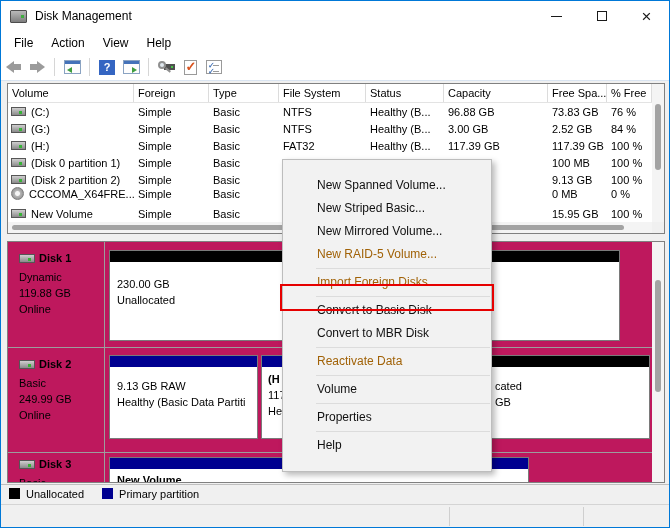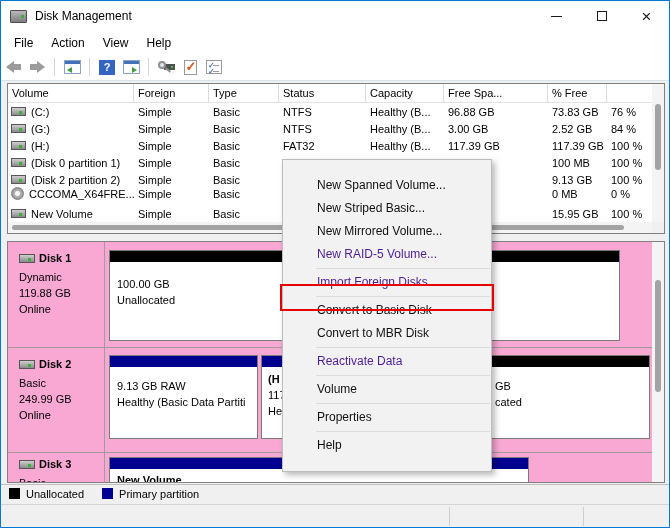--- a/index.html
+++ b/index.html
@@ -61,21 +61,21 @@
   .vol-icon { flex:0 0 auto; width:15px; height:9px; background:linear-gradient(#cfcfcf,#8a8a8a); border:1px solid #565656; position:relative; }
   .vol-icon::after { content:""; position:absolute; right:3px; top:3px; width:3px; height:3px; background:#36b336; }
   .cd-icon { flex:0 0 auto; width:13px; height:13px; border-radius:50%; border:1px solid #7e7e7e;
     background:radial-gradient(circle at 50% 50%, #f5f5f5 0 2px, #b5b5b5 3px, #929292 6px); }
   .vscroll { position:absolute; right:0; top:0; width:12px; background:#f4f4f4; }
   .vscroll .thumb { position:absolute; left:3px; width:6px; background:#a3a3a3; border-radius:3px; }
   .hscroll { position:absolute; left:0; bottom:0; right:12px; height:11px; background:#f4f4f4; }
   .hscroll .thumb { position:absolute; top:3px; height:5px; background:#a3a3a3; border-radius:3px; }
   .scroll-corner { position:absolute; right:0; bottom:0; width:12px; height:11px; background:#f0f0f0; }
   
-  .bottom-pane { position:absolute; left:6px; top:240px; width:658px; height:242px; background:#f9a8d4; border:1px solid #808080; overflow:hidden; }
+  .bottom-pane { position:absolute; left:6px; top:240px; width:658px; height:242px; background:#be185d; border:1px solid #808080; overflow:hidden; }
   .disk-row { position:absolute; left:0; right:0; }
   .row-divider { position:absolute; left:0; right:0; height:1px; background:#9d9d9d; }
   .disk-label { position:absolute; left:0; top:0; bottom:0; width:97px; border-right:1px solid #9d9d9d; font-size:11px; padding:10px 4px 0 11px; }
   .disk-label .dname { display:flex; align-items:center; gap:4px; font-weight:bold; margin-bottom:5px; }
   .disk-ico { width:16px; height:9px; background:linear-gradient(#cfcfcf,#8a8a8a); border:1px solid #565656; position:relative; }
   .disk-ico::after { content:""; position:absolute; right:3px; top:3px; width:3px; height:3px; background:#36b336; }
   .disk-label .dline { line-height:16px; }
   .pblock { position:absolute; border:1px solid #7a7a7a; background:#fff; overflow:hidden; }
   .pbar { height:13px; border-bottom:2px solid #fff; }
   .bar-unalloc { background:#000000; }
@@ -87,21 +87,21 @@
   .sw { width:11px; height:11px; display:inline-block; margin-right:6px; }
   .sw-unallocated { background:#000000; }
   .sw-primary { background:#000090; }
   .legend-item { display:flex; align-items:center; }
   .statusbar { position:absolute; left:0; top:503px; width:670px; height:24px; background:#f0f0f0; border-top:1px solid #d4d4d4; }
   .statusbar .sdiv { position:absolute; top:2px; bottom:2px; width:1px; background:#cfcfcf; }
   
   .ctx-menu { position:absolute; left:281px; top:158px; width:210px; background:#f2f2f2;
     border:1px solid #bdbdbd; box-shadow:3px 3px 6px rgba(0,0,0,0.28); padding:14px 0; z-index:50; font-size:12px; }
   .ctx-item { height:23px; line-height:23px; padding-left:34px; white-space:nowrap; color:#111; }
-  .ctx-item.disabled { color:#4c1d95; }
+  .ctx-item.disabled { color:#a16207; }
   .ctx-sep { height:1px; background:#dcdcdc; margin:2px 1px 2px 33px; }
   .red-box { position:absolute; left:279px; top:283px; width:214px; height:27px; border:2px solid #e60000; z-index:60; }
 </style>
 </head>
 <body>
 
 <div class="window">
 
   <div class="titlebar">
     <span class="app-icon"></span>
@@ -177,20 +177,21 @@
           <span class="l2"></span>
         </span>
       </div>
   </div>
 
   <div class="top-pane">
     <div class="vt-header">
       <div>Volume</div>
       <div>Foreign</div>
       <div>Type</div>
+      <div>File System</div>
       <div>Status</div>
       <div>Capacity</div>
       <div>Free Spa...</div>
       <div>% Free</div>
     </div>
 
     <div class="vt-row" style="top:19px">
       <div class="vol-cell">
           <span class="vol-icon"></span>
           <span>(C:)</span>
@@ -299,21 +300,21 @@
             <span class="disk-ico"></span>
             <span>Disk 1</span>
           </div>
         <div class="dline">Dynamic</div>
         <div class="dline">119.88 GB</div>
         <div class="dline">Online</div>
       </div>
       <div class="pblock" style="left:101px; top:8px; width:511px; height:91px;">
         <div class="pbar bar-unalloc"></div>
         <div class="pbody">
-          <div>100.00 GB</div>
+          <div>230.00 GB</div>
           <div>Unallocated</div>
         </div>
       </div>
     </div>
     <div class="row-divider" style="top:105px;"></div>
 
     <div class="disk-row" style="top:106px; height:104px;">
       <div class="disk-label">
         <div class="dname">
             <span class="disk-ico"></span>
@@ -334,22 +335,22 @@
         <div class="pbar bar-primary"></div>
         <div class="pbody" style="padding-top:2px; padding-left:6px;">
           <div class="ptitle">(H</div>
           <div>117</div>
           <div>He</div>
         </div>
       </div>
       <div class="pblock" style="left:374px; top:7px; width:268px; height:84px;">
         <div class="pbar bar-unalloc"></div>
         <div class="pbody" style="padding-left:112px; padding-top:9px;">
+          <div>cated</div>
           <div>GB</div>
-          <div>cated</div>
         </div>
       </div>
     </div>
     <div class="row-divider" style="top:210px;"></div>
 
     <div class="disk-row" style="top:211px; height:31px;">
       <div class="disk-label" style="padding-top:5px;">
         <div class="dname">
             <span class="disk-ico"></span>
             <span>Disk 3</span>

